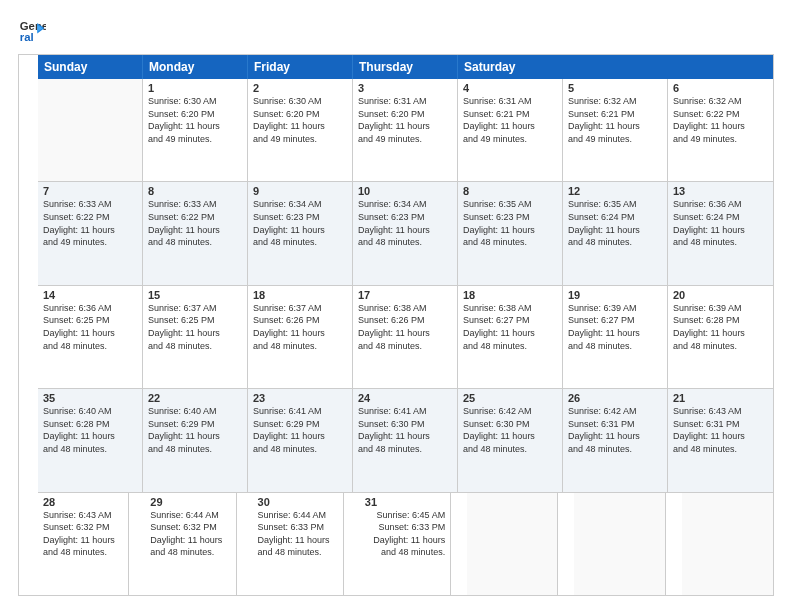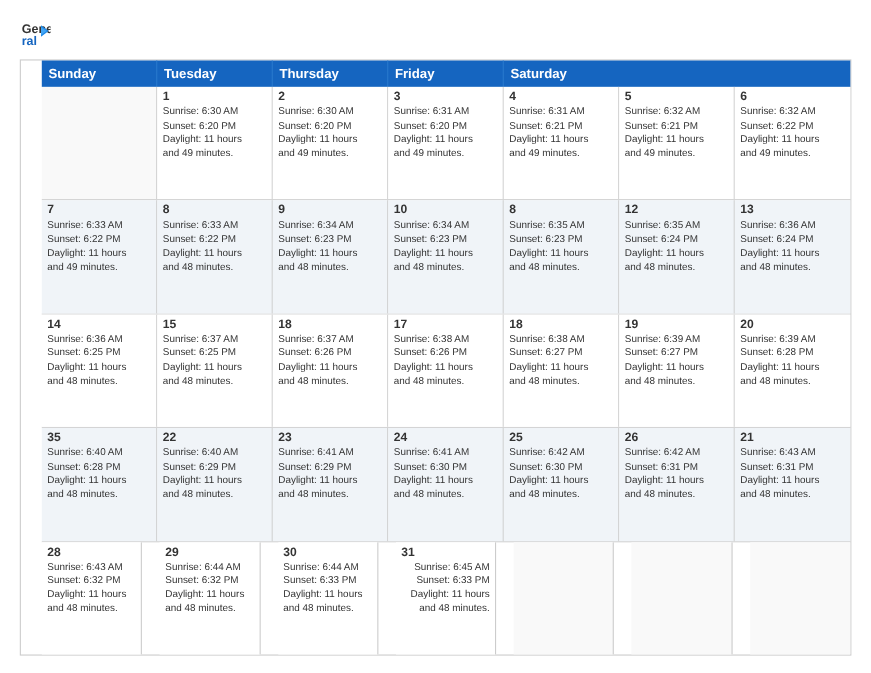--- a/index.html
+++ b/index.html
@@ -119,23 +119,23 @@
     </div>
     <div class="title-block">
       <div class="main-title"></div>
       <div class="subtitle"></div>
     </div>
   </div>
 
   <div class="calendar">
     <div class="cal-header" id="cal-header">
         <div class="cal-header-cell">Sunday</div>
-        <div class="cal-header-cell">Tuesday</div>
+        <div class="cal-header-cell">Monday</div>
+        <div class="cal-header-cell">Friday</div>
         <div class="cal-header-cell">Thursday</div>
-        <div class="cal-header-cell">Friday</div>
         <div class="cal-header-cell">Saturday</div>
       </div>
     <div class="cal-body" id="cal-body">
         <div class="cal-row">
           <div class="cal-cell empty"></div>
           <div class="cal-cell">
             <span class="day-num">1</span>
             <div class="cell-text" style="white-space: pre-line;">Sunrise: 6:30 AM
 Sunset: 6:20 PM
 Daylight: 11 hours

